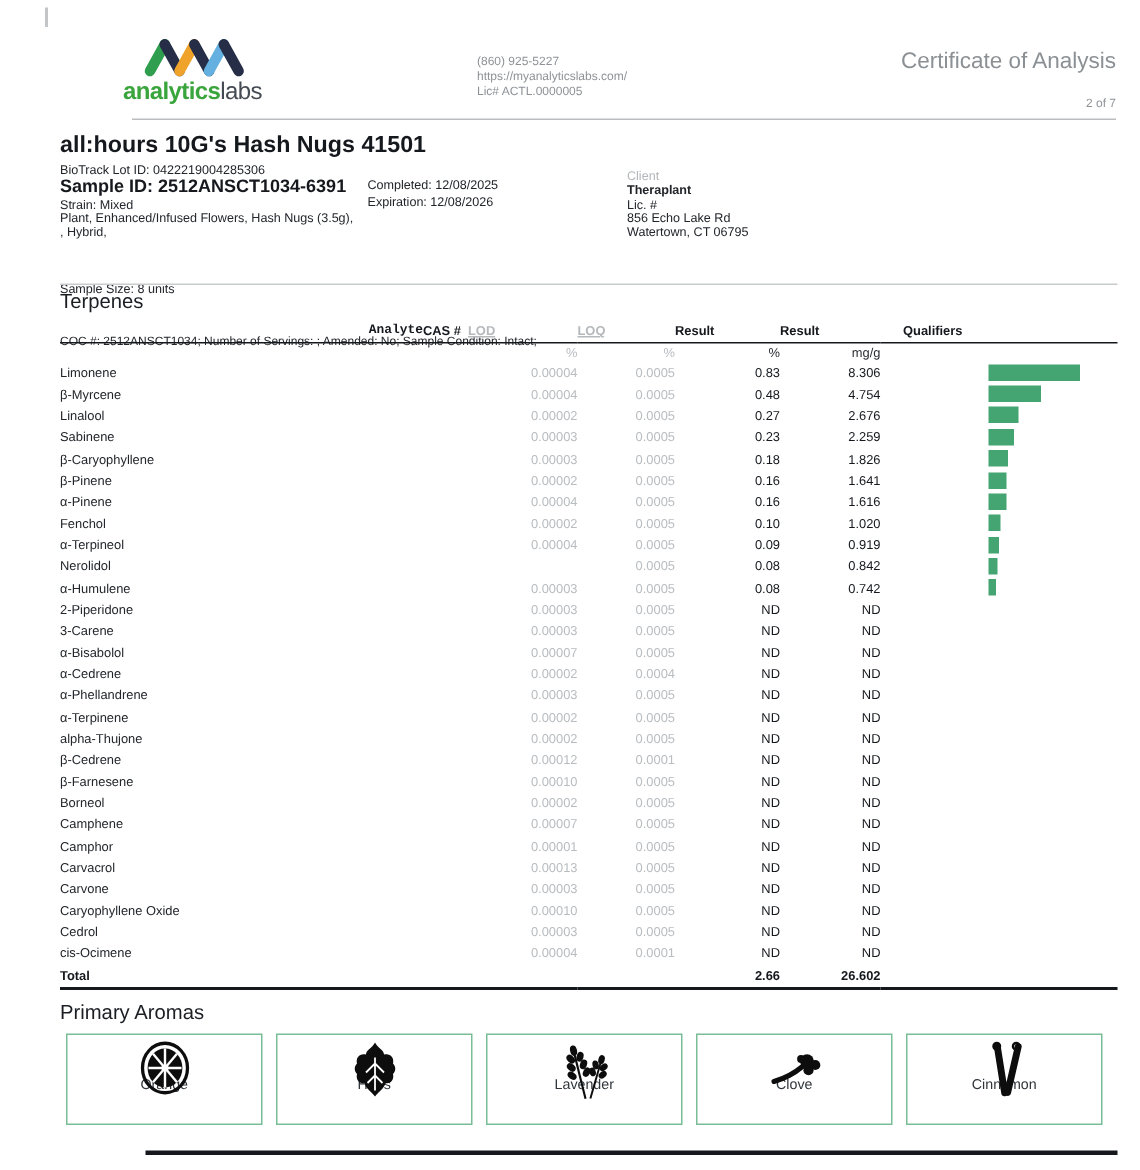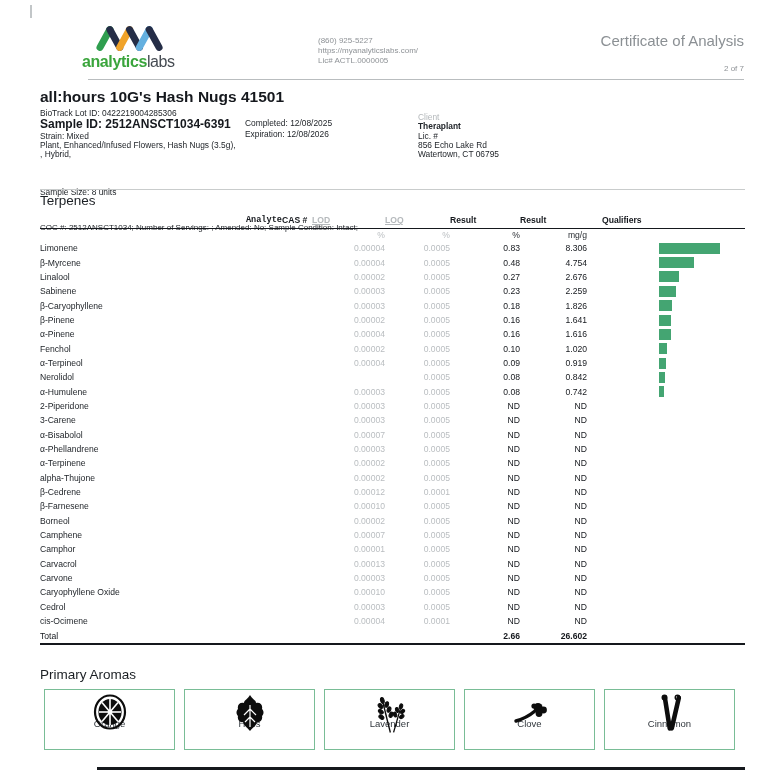--- a/index.html
+++ b/index.html
@@ -50,21 +50,21 @@
   .units-row td{height:12px;text-align:right;color:#2a2e33;}
   .units-row td.u-muted{color:#b9bdc0;}
   .t-row td{height:14.35px;}
   .td-analyte{text-align:left;color:#22262b;}
   .td-cas{text-align:right;}
   .td-muted{text-align:right;color:#b9bdc0;}
   .td-res{text-align:right;font-weight:700;color:#15181d;}
   .td-qual{position:relative;}
   .bar{position:absolute;left:72px;top:1.8px;height:11px;background:#44a572;}
   .total-row td{height:15px;font-weight:700;color:#15181d;border-bottom:2.2px solid #15181d;}
-  .total-row .td-analyte{font-weight:400;}
+  .total-row .td-analyte{font-weight:700;}
   
   .aroma-title{top:667px;}
   .aroma-row{left:44px;top:689px;width:700px;display:flex;gap:9px;}
   .aroma-card{width:131px;height:61px;border:1.5px solid #79bd96;background:#fff;
               display:flex;flex-direction:column;align-items:center;justify-content:flex-end;
               box-sizing:border-box;position:relative;}
   .aroma-icon{position:absolute;top:3px;left:0;right:0;display:flex;justify-content:center;}
   .aroma-label{font-size:9.5px;color:#2f353b;margin-bottom:20px;}
   .hr-bottom{left:97px;top:767px;width:648px;height:2.5px;background:#15181d;}
 </style>
@@ -295,20 +295,29 @@
           <tr class="t-row">
             <td class="td-analyte">α-Bisabolol</td>
             <td class="td-cas"></td>
             <td class="td-muted">0.00007</td>
             <td class="td-muted">0.0005</td>
             <td class="td-res">ND</td>
             <td class="td-res">ND</td>
             <td class="td-qual"></td>
           </tr>
           <tr class="t-row">
+            <td class="td-analyte">α-Cedrene</td>
+            <td class="td-cas"></td>
+            <td class="td-muted">0.00002</td>
+            <td class="td-muted">0.0004</td>
+            <td class="td-res">ND</td>
+            <td class="td-res">ND</td>
+            <td class="td-qual"></td>
+          </tr>
+          <tr class="t-row">
             <td class="td-analyte">α-Phellandrene</td>
             <td class="td-cas"></td>
             <td class="td-muted">0.00003</td>
             <td class="td-muted">0.0005</td>
             <td class="td-res">ND</td>
             <td class="td-res">ND</td>
             <td class="td-qual"></td>
           </tr>
           <tr class="t-row">
             <td class="td-analyte">α-Terpinene</td>

